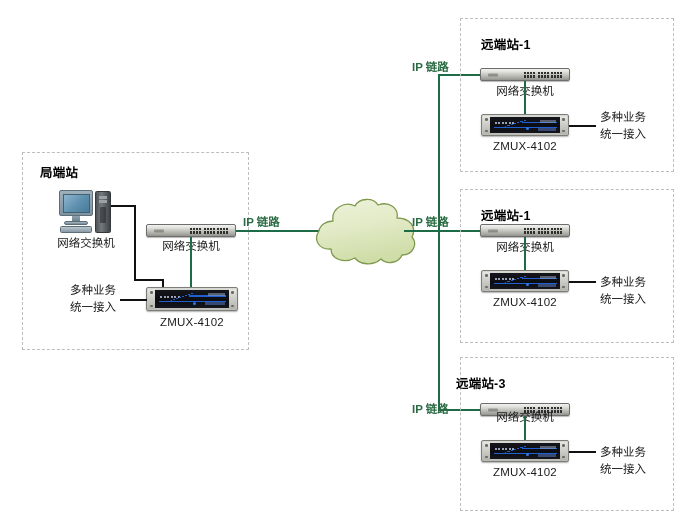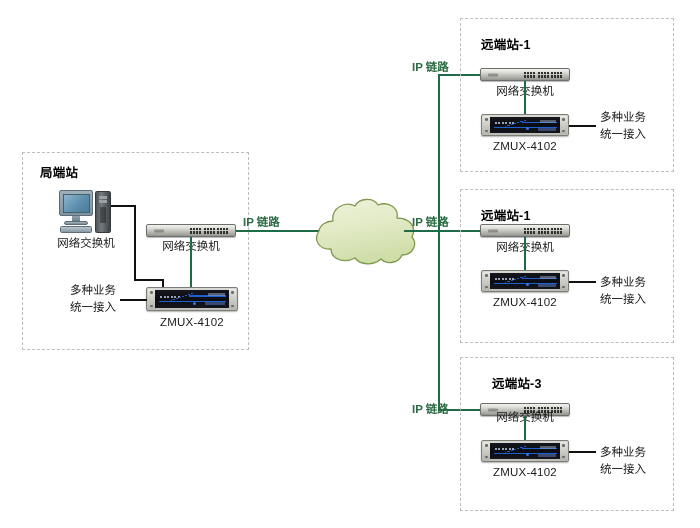--- a/index.html
+++ b/index.html
@@ -580,21 +580,21 @@
       <div class="dot-blue"></div>
     </div>
   </div>
   <div class="lbl center lbl-mono" style="left:475px; top:295px; width:100px;">ZMUX-4102</div>
 
   <div class="wire-h black" style="left:569px; top:281px; width:27px;"></div>
   <div class="lbl two-line" style="left:600px; top:274px; width:66px;">多种业务</div>
   <div class="lbl two-line" style="left:600px; top:291px; width:66px;">统一接入</div>
 
   <div class="station-box" style="left:460px; top:357px; width:212px; height:152px;"></div>
-  <div class="station-title" style="left:492px; top:373px;">远端站-3</div>
+  <div class="station-title" style="left:456px; top:373px;">远端站-3</div>
 
   <div class="switch" style="left:480px; top:403px; width:90px; height:13px;">
     <div class="sw-face">
       <div class="sw-left-led"></div>
       <div class="ports">
         <div class="port-bank">
           <i></i>
             <i></i>
             <i></i>
             <i></i>

